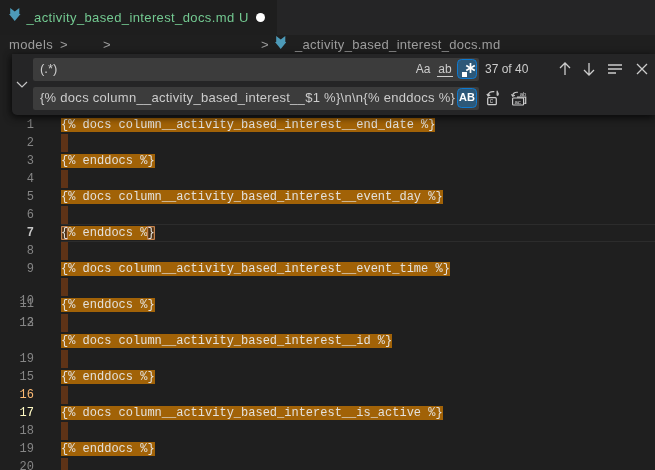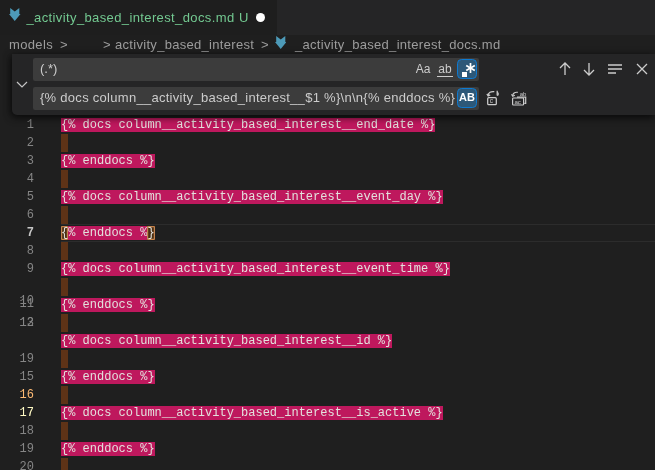--- a/index.html
+++ b/index.html
@@ -13,21 +13,21 @@
 #tablabel { left:26.5px; top:9.5px; font-size:13px; color:#73c991; letter-spacing:0.38px; white-space:pre; }
 #tabU { left:239px; top:9.5px; font-size:13px; color:#73c991; }
 #tabdot { left:256px; top:13px; width:9px; height:9px; border-radius:50%; background:#ffffff; }
 
 #crumbs { left:0px; top:35px; width:655px; height:20px; font-size:13px; color:#9d9d9d; white-space:pre; line-height:20px; }
 .csep { color:#9d9d9d; padding:0 1px; }
 
 #editor { left:0; top:57px; width:655px; height:413px; background:#1f1f1f; }
 .lnum { position:absolute; width:30px; text-align:right; left:4px; font-family:"Liberation Mono", monospace; font-size:12px; line-height:18px; color:#858585; }
 .line { position:absolute; left:61px; font-family:"Liberation Mono", monospace; font-size:12px; line-height:18px; color:#e3e1dd; white-space:pre; }
-.m { background:#be185d;text-align:center; }
+.m { background:#a16207;text-align:center; }
 .sliver { position:absolute; left:61px; width:7px; height:18px; background:#5e3317; }
 #curline { left:61px; top:224px; width:594px; height:18px; border-top:1px solid #2c2c2c; border-bottom:1px solid #2c2c2c; }
 .bcell { background:#4a2f13; box-shadow: inset 0 0 0 1.2px #c5834d; border-radius:1px; }
 
 #widget { left:12px; top:54px; width:643px; height:61px; background:#252526; border-radius:0 0 0 5px; box-shadow:0 2px 8px rgba(0,0,0,0.55), -2px 2px 6px rgba(0,0,0,0.35); }
 #togglechev { left:4px; top:24.5px; width:12px; height:11px; }
 .finput { position:absolute; left:21px; width:446px; height:23px; background:#3c3c3c; border-radius:2px; color:#cccccc; font-size:13px; line-height:22px; white-space:pre; }
 #findinput { top:3.5px; }
 #replinput { top:32.5px; }
 .itext { position:absolute; left:7px; top:0; }
@@ -47,21 +47,20 @@
 </svg>
 <div class="abs" id="tablabel">_activity_based_interest_docs.md</div>
 <div class="abs" id="tabU">U</div>
 <div class="abs" id="tabdot"></div>
 
 <div class="abs" id="crumbs">
 <span class="abs" style="left:9px;top:0;letter-spacing:0.35px;">models</span>
 <span class="abs csep" style="left:59px;top:0;">&gt;</span>
 <span class="abs" style="left:57px;top:0;letter-spacing:0.25px;margin-top:33px;">core</span>
 <span class="abs csep" style="left:102px;top:0;">&gt;</span>
-<span class="abs" style="left:115px;top:0;letter-spacing:0.3px;">activity_based_interest</span>
 <span class="abs csep" style="left:260px;top:0;">&gt;</span>
 <svg class="abs" style="left:274.5px;top:1px;" width="11.5" height="13" viewBox="0 0 11.5 13">
       <path d="M1.2 0 L5.75 3.4 L10.3 0 L10.3 5.9 L11.5 5.9 L5.75 13 L0 5.9 L1.2 5.9 Z" fill="#4d9ab8"></path>
     </svg>
 <span class="abs" style="left:295px;top:0;letter-spacing:0.3px;">_activity_based_interest_docs.md</span>
 </div>
 
 <div class="abs" id="editor"></div>
 <div class="abs" id="curline"></div>
 <div id="lines">
@@ -118,20 +117,21 @@
           <g>
             <rect x="3" y="11" width="5" height="5" fill="#ffffff"></rect>
             <g stroke="#ffffff" stroke-width="1.7">
               <path d="M11.5 2 L11.5 12"></path>
               <path d="M7.2 4.5 L15.8 9.5"></path>
               <path d="M15.8 4.5 L7.2 9.5"></path>
             </g>
           </g>
         </svg></span>
   </div>
+  <div class="abs" id="count">37 of 40</div>
 
   <svg class="wbtn" style="left:543px;top:5px;" viewBox="0 0 20 20">
       <path d="M10 4 L10 16 M5 9 L10 4 L15 9" stroke="#cccccc" stroke-width="1.3" fill="none"></path>
     </svg>
 
   <svg class="wbtn" style="left:567px;top:5px;" viewBox="0 0 20 20">
       <path d="M10 4 L10 16 M5 11 L10 16 L15 11" stroke="#cccccc" stroke-width="1.3" fill="none"></path>
     </svg>
 
   <svg class="wbtn" style="left:593px;top:5px;" viewBox="0 0 20 20">

